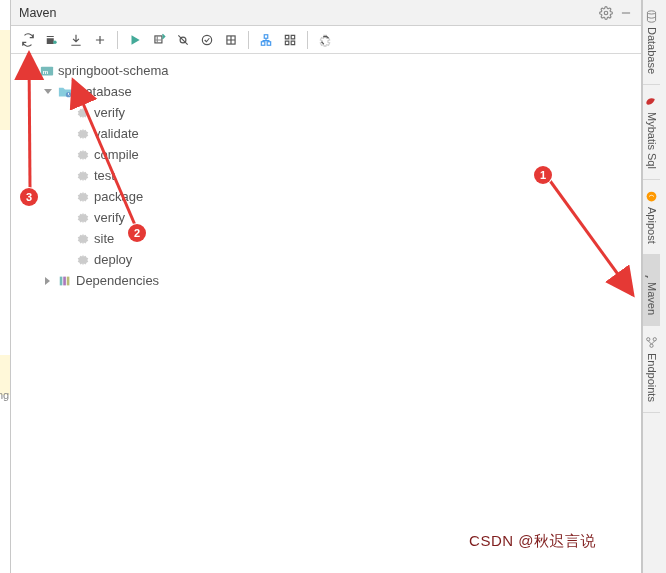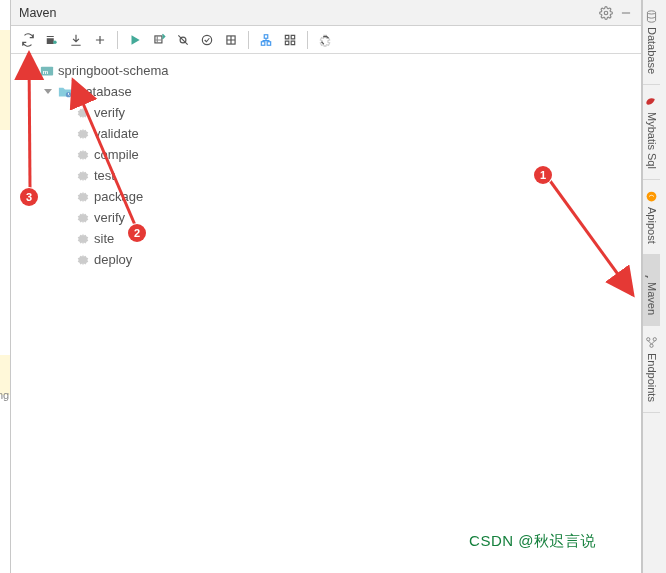--- a/index.html
+++ b/index.html
@@ -125,21 +125,21 @@
       width:18px;height:18px;border-radius:50%;
       background:#e53935;color:#fff;
       display:flex;align-items:center;justify-content:center;
       font-size:11px;font-weight:600;
       box-shadow:0 0 0 1px #fff;
     }
     .arrow-svg { position:absolute; overflow:visible; }
 
     .watermark {
       position:absolute; right:70px; bottom:22px;
-      color:#15803d; font-size:15px; letter-spacing:0.5px;
+      color:#7f1d1d; font-size:15px; letter-spacing:0.5px;
       pointer-events:none;
     }
   </style>
 </head>
 <body>
 
 <div class="left-gutter">
   <div class="gut-yellow1"></div>
   <div class="gut-yellow2"></div>
   <div class="gut-text">ng</div>
@@ -339,20 +339,36 @@
     <div class="tree-row">
         <span class="indent" style="width:56px"></span>
         <span class="node-icon">
           <svg viewBox="0 0 16 16" fill="#aaa">
             <path d="M8 5a3 3 0 1 1 0 6 3 3 0 0 1 0-6zm0-3l1 2 2-1 1 2 2 1-1 2 1 2-2 1-1 2-2-1-1 2-1-2-2 1-1-2-2-1 1-2-1-2 2-1 1-2 2 1z" opacity="0.6"></path>
           </svg>
         </span>
         <span class="node-label">deploy</span>
       </div>
 
+    <div class="tree-row">
+      <span class="indent" style="width:22px"></span>
+      <span class="exp">
+          <svg viewBox="0 0 10 10" fill="#999">
+            <path d="M2 1l5 4-5 4z"></path>
+          </svg>
+        </span>
+      <span class="node-icon">
+          <svg viewBox="0 0 16 16">
+            <rect x="2" y="3" width="3" height="10" fill="#7bb"></rect>
+            <rect x="6" y="3" width="3" height="10" fill="#a7b"></rect>
+            <rect x="10" y="3" width="3" height="10" fill="#bb7"></rect>
+          </svg>
+        </span>
+      <span class="node-label">Dependencies</span>
+    </div>
   </div>
 </div>
 
 <div class="right-tool-window">
   <div class="rt-tab">
     <span class="rt-icon">
         <svg viewBox="0 0 16 16" fill="none" stroke="#888" stroke-width="1.2">
           <ellipse cx="8" cy="3" rx="5" ry="2"></ellipse>
           <path d="M3 3v10c0 1 2.5 2 5 2s5-1 5-2V3"></path>
           <path d="M3 8c0 1 2.5 2 5 2s5-1 5-2"></path>

